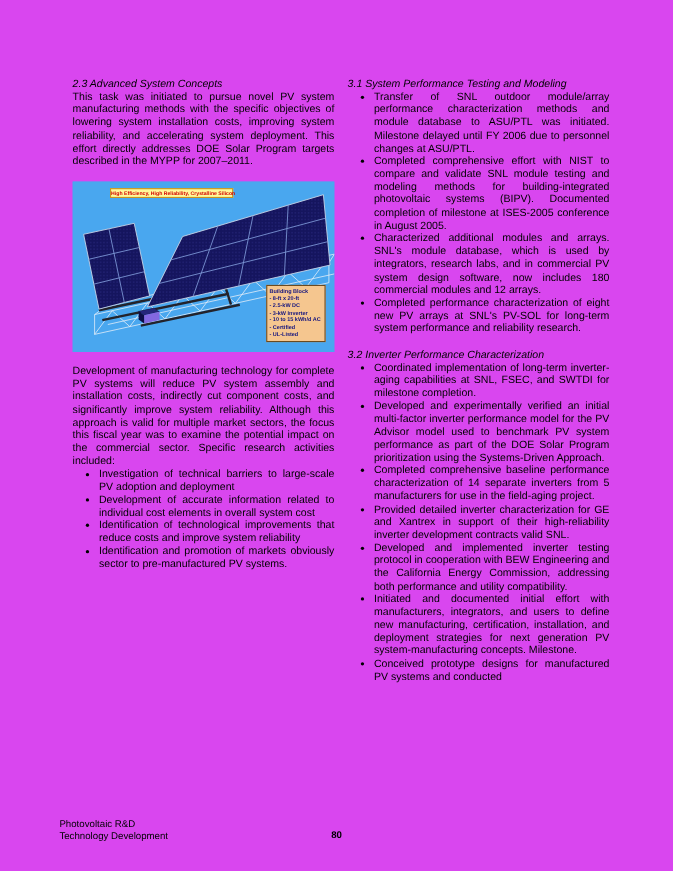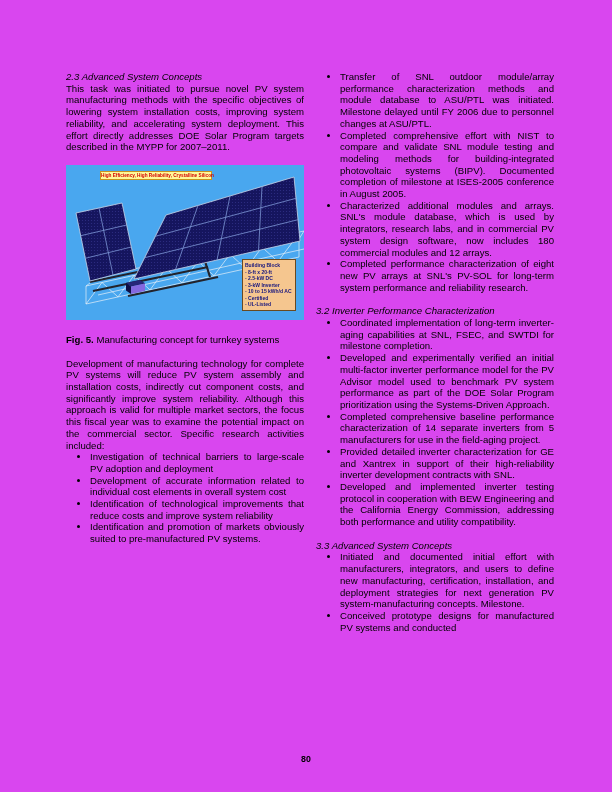--- a/index.html
+++ b/index.html
@@ -139,52 +139,55 @@
         <div>Building Block</div>
         <div>- 8-ft x 20-ft</div>
         <div>- 2.5-kW DC</div>
         <div>- 3-kW Inverter</div>
         <div>- 10 to 15 kWh/d AC</div>
         <div>- Certified</div>
         <div>- UL-Listed</div>
       </div>
     </div>
 
-    <p class="caption"><span class="b">Fig. 5.</span><span> Manufacturing concept for turnkey systems</span></p>
 
     <p class="just para-gap">Development of manufacturing technology for complete PV systems will reduce PV system assembly and installation costs, indirectly cut component costs, and significantly improve system reliability.  Although this approach is valid for multiple market sectors, the focus this fiscal year was to examine the potential impact on the commercial sector.  Specific research activities included:</p>
 
     <ul class="doc-list">
       <li>Investigation of technical barriers to large-scale PV adoption and deployment</li>
       <li>Development of accurate information related to individual cost elements in overall system cost</li>
       <li>Identification of technological improvements that reduce costs and improve system reliability</li>
-      <li>Identification and promotion of markets obviously suited to pre-manufactured PV systems.</li>
+      <li>Identification and promotion of markets obviously sector to pre-manufactured PV systems.</li>
     </ul>
 
   </div>
 
   <div class="col col-right">
+    <h3 class="ital">3.1 System Performance Testing and Modeling</h3>
     <ul class="doc-list">
       <li>Transfer of SNL outdoor module/array performance characterization methods and module database to ASU/PTL was initiated. Milestone delayed until FY 2006 due to personnel changes at ASU/PTL.</li>
       <li>Completed comprehensive effort with NIST to compare and validate SNL module testing and modeling methods for building-integrated photovoltaic systems (BIPV).  Documented completion of milestone at ISES-2005 conference in August 2005.</li>
       <li>Characterized additional modules and arrays. SNL's module database, which is used by integrators, research labs, and in commercial PV system design software, now includes 180 commercial modules and 12 arrays.</li>
       <li>Completed performance characterization of eight new PV arrays at SNL's PV-SOL for long-term system performance and reliability research.</li>
     </ul>
 
     <h3 class="ital mt">3.2 Inverter Performance Characterization</h3>
     <ul class="doc-list">
       <li>Coordinated implementation of long-term inverter-aging capabilities at SNL, FSEC, and SWTDI for milestone completion.</li>
       <li>Developed and experimentally verified an initial multi-factor inverter performance model for the PV Advisor model used to benchmark PV system performance as part of the DOE Solar Program prioritization using the Systems-Driven Approach.</li>
       <li>Completed comprehensive baseline performance characterization of 14 separate inverters from 5 manufacturers for use in the field-aging project.</li>
-      <li>Provided detailed inverter characterization for GE and Xantrex in support of their high-reliability inverter development contracts with SNL.</li>
+      <li>Provided detailed inverter characterization for GE and Xantrex in support of their high-reliability inverter development contracts valid SNL.</li>
       <li>Developed and implemented inverter testing protocol in cooperation with BEW Engineering and the California Energy Commission, addressing both performance and utility compatibility.</li>
     </ul>
 
-    <h3 class="ital mt">3.3 Advanced System Concepts</h3>
     <ul class="doc-list">
       <li>Initiated and documented initial effort with manufacturers, integrators, and users to define new manufacturing, certification, installation, and deployment strategies for next generation PV system-manufacturing concepts.  Milestone.</li>
       <li>Conceived prototype designs for manufactured PV systems and conducted</li>
     </ul>
   </div>
 
+  <div class="footer-left">
+    <div>Photovoltaic R&amp;D</div>
+    <div>Technology Development</div>
+  </div>
   <div class="footer-page">80</div>
 
 </div>
 
 </body></html>

